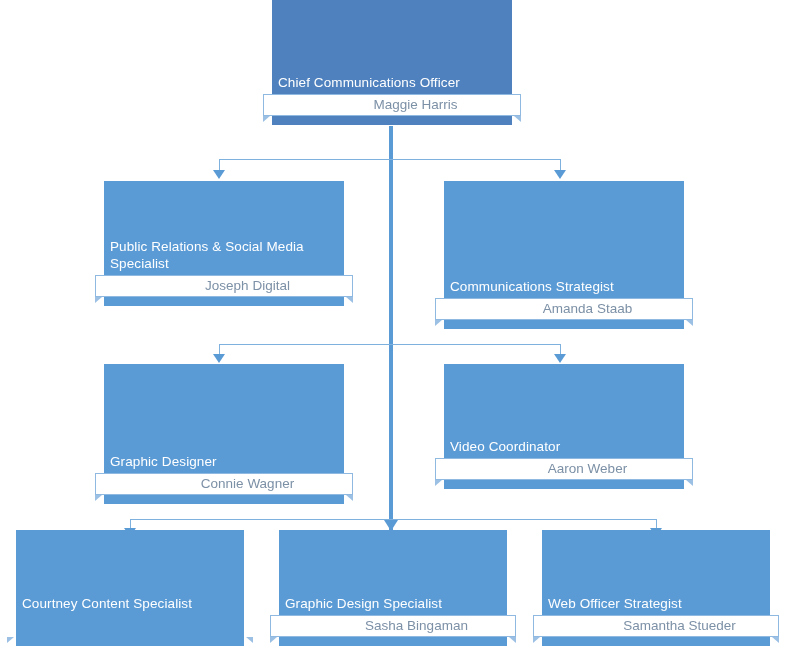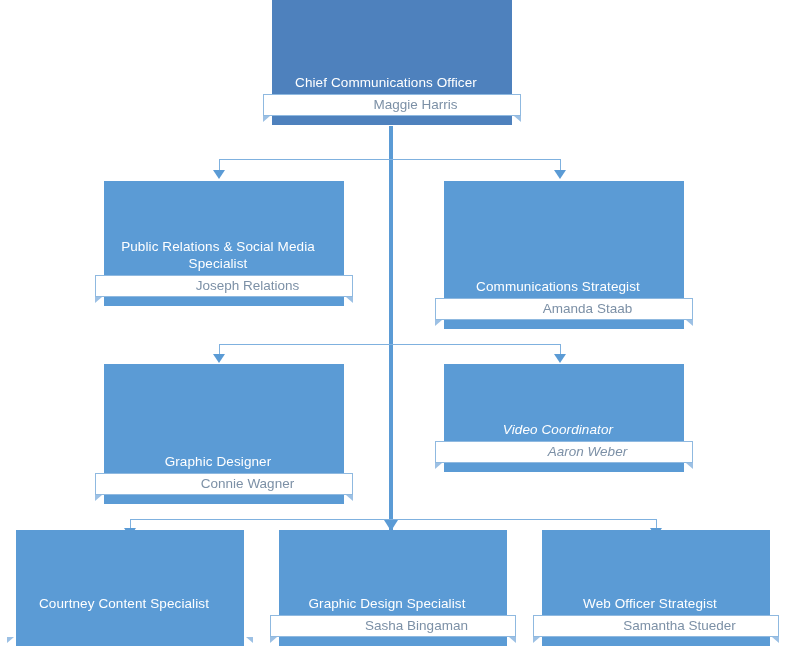--- a/index.html
+++ b/index.html
@@ -32,21 +32,21 @@
   .node .body{
     position:absolute;left:0;top:0;right:0;bottom:0;
     background:#5B9BD5;
     box-sizing:border-box;
   }
   .node.accent .body{background:#4E81BD;}
   .node .title{
     position:absolute;
     left:6px;right:18px;
     bottom:34px;
-    text-align:center;
+    text-align:left;
     color:#ffffff;
     font-size:13.5px;
     line-height:17px;
     letter-spacing:.1px;
   }
   .node .plate{
     position:absolute;
     left:-9px;right:-9px;
     bottom:9px;
     height:22px;
@@ -100,42 +100,42 @@
     <div class="body"></div>
     <div class="title">Chief Communications Officer</div>
     <div class="plate">Maggie Harris</div>
     <div class="tail-l"></div>
     <div class="tail-r"></div>
   </div>
 
   <div class="node" style="left:104px;top:181px;width:240px;height:125px;">
     <div class="body"></div>
     <div class="title">Public Relations &amp; Social Media Specialist</div>
-    <div class="plate">Joseph Relations</div>
+    <div class="plate">Joseph Digital</div>
     <div class="tail-l"></div>
     <div class="tail-r"></div>
   </div>
 
   <div class="node" style="left:444px;top:181px;width:240px;height:148px;">
     <div class="body"></div>
     <div class="title">Communications Strategist</div>
     <div class="plate">Amanda Staab</div>
     <div class="tail-l"></div>
     <div class="tail-r"></div>
   </div>
 
   <div class="node" style="left:104px;top:364px;width:240px;height:140px;">
     <div class="body"></div>
     <div class="title">Graphic Designer</div>
     <div class="plate">Connie Wagner</div>
     <div class="tail-l"></div>
     <div class="tail-r"></div>
   </div>
 
-  <div class="node" style="left:444px;top:364px;width:240px;height:108px;font-style:italic;">
+  <div class="node" style="left:444px;top:364px;width:240px;height:125px;">
     <div class="body"></div>
     <div class="title">Video Coordinator</div>
     <div class="plate">Aaron Weber</div>
     <div class="tail-l"></div>
     <div class="tail-r"></div>
   </div>
 
   <div class="node" style="left:16px;top:530px;width:228px;height:116px;">
     <div class="body"></div>
     <div class="title">Courtney Content Specialist</div>

